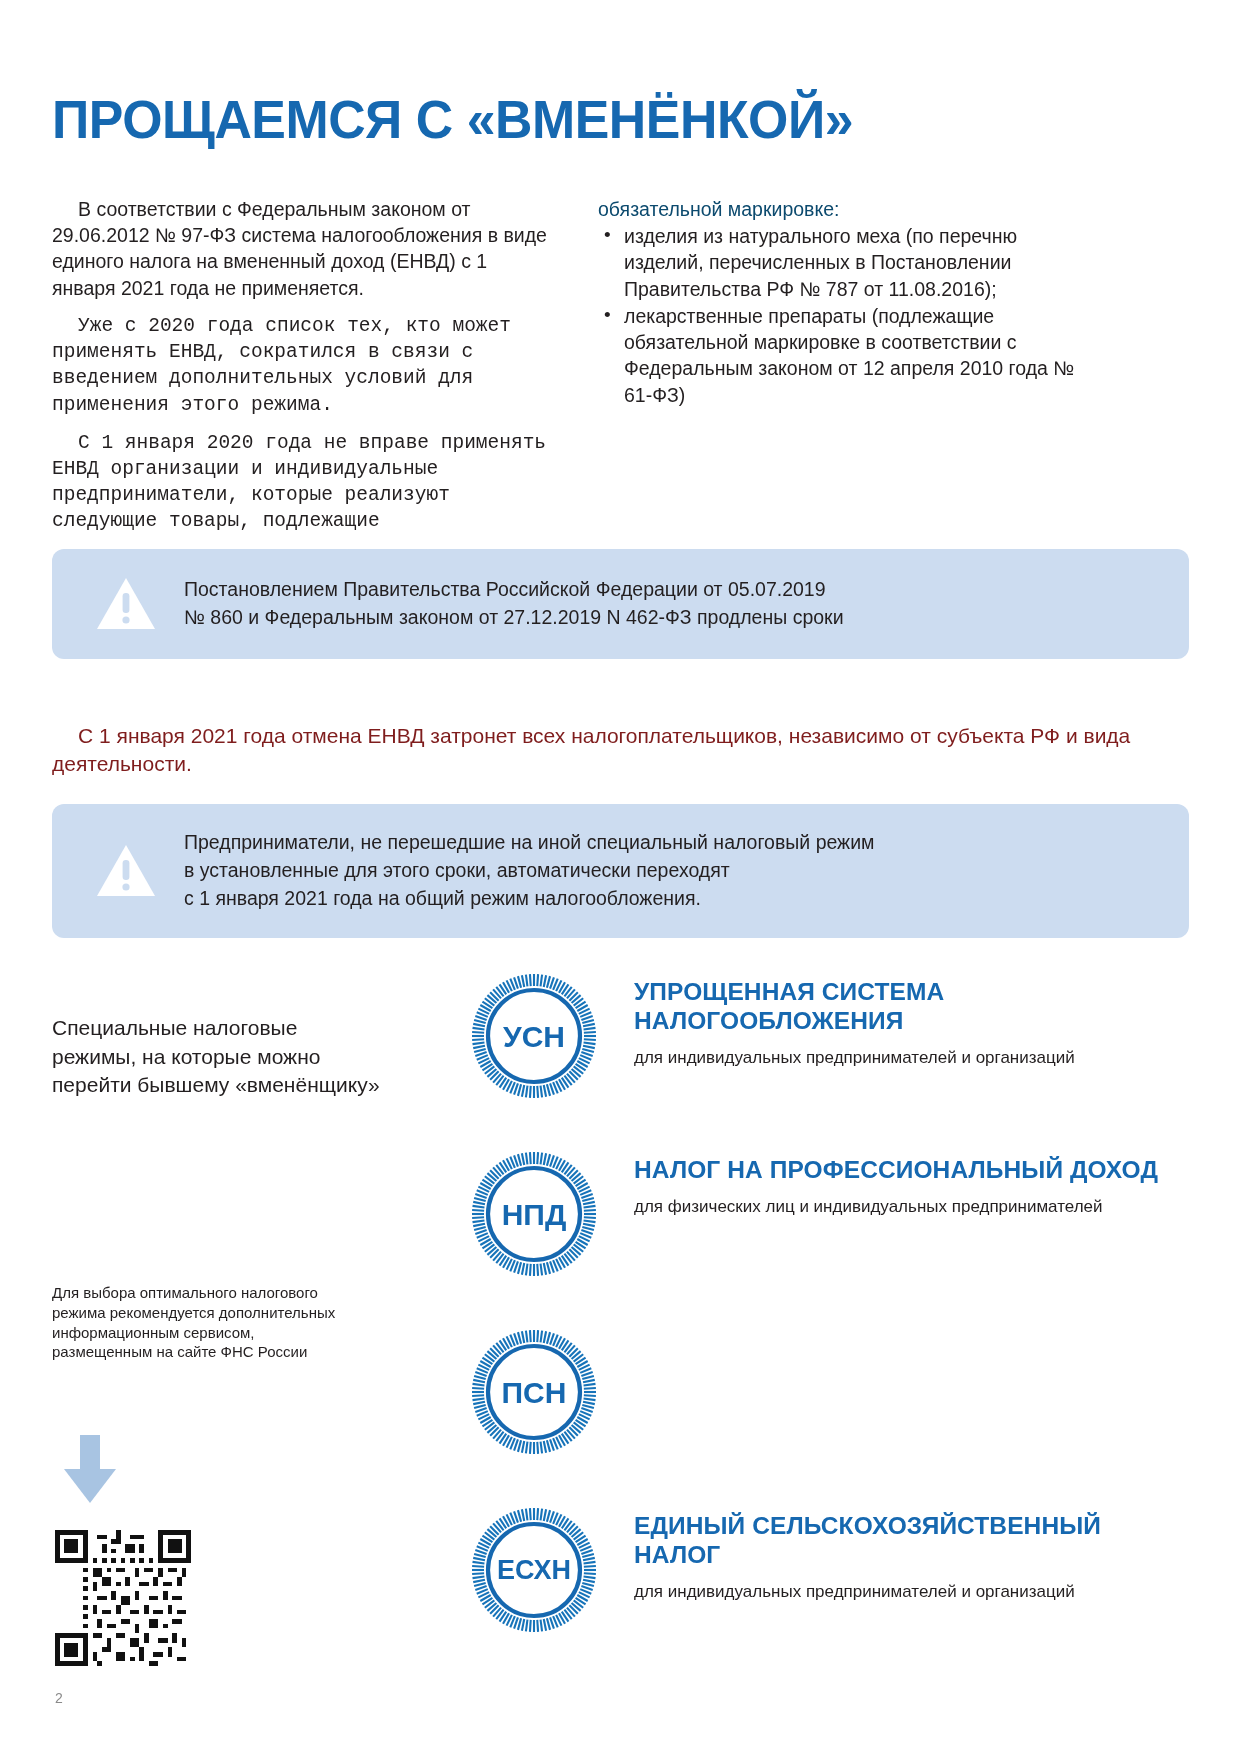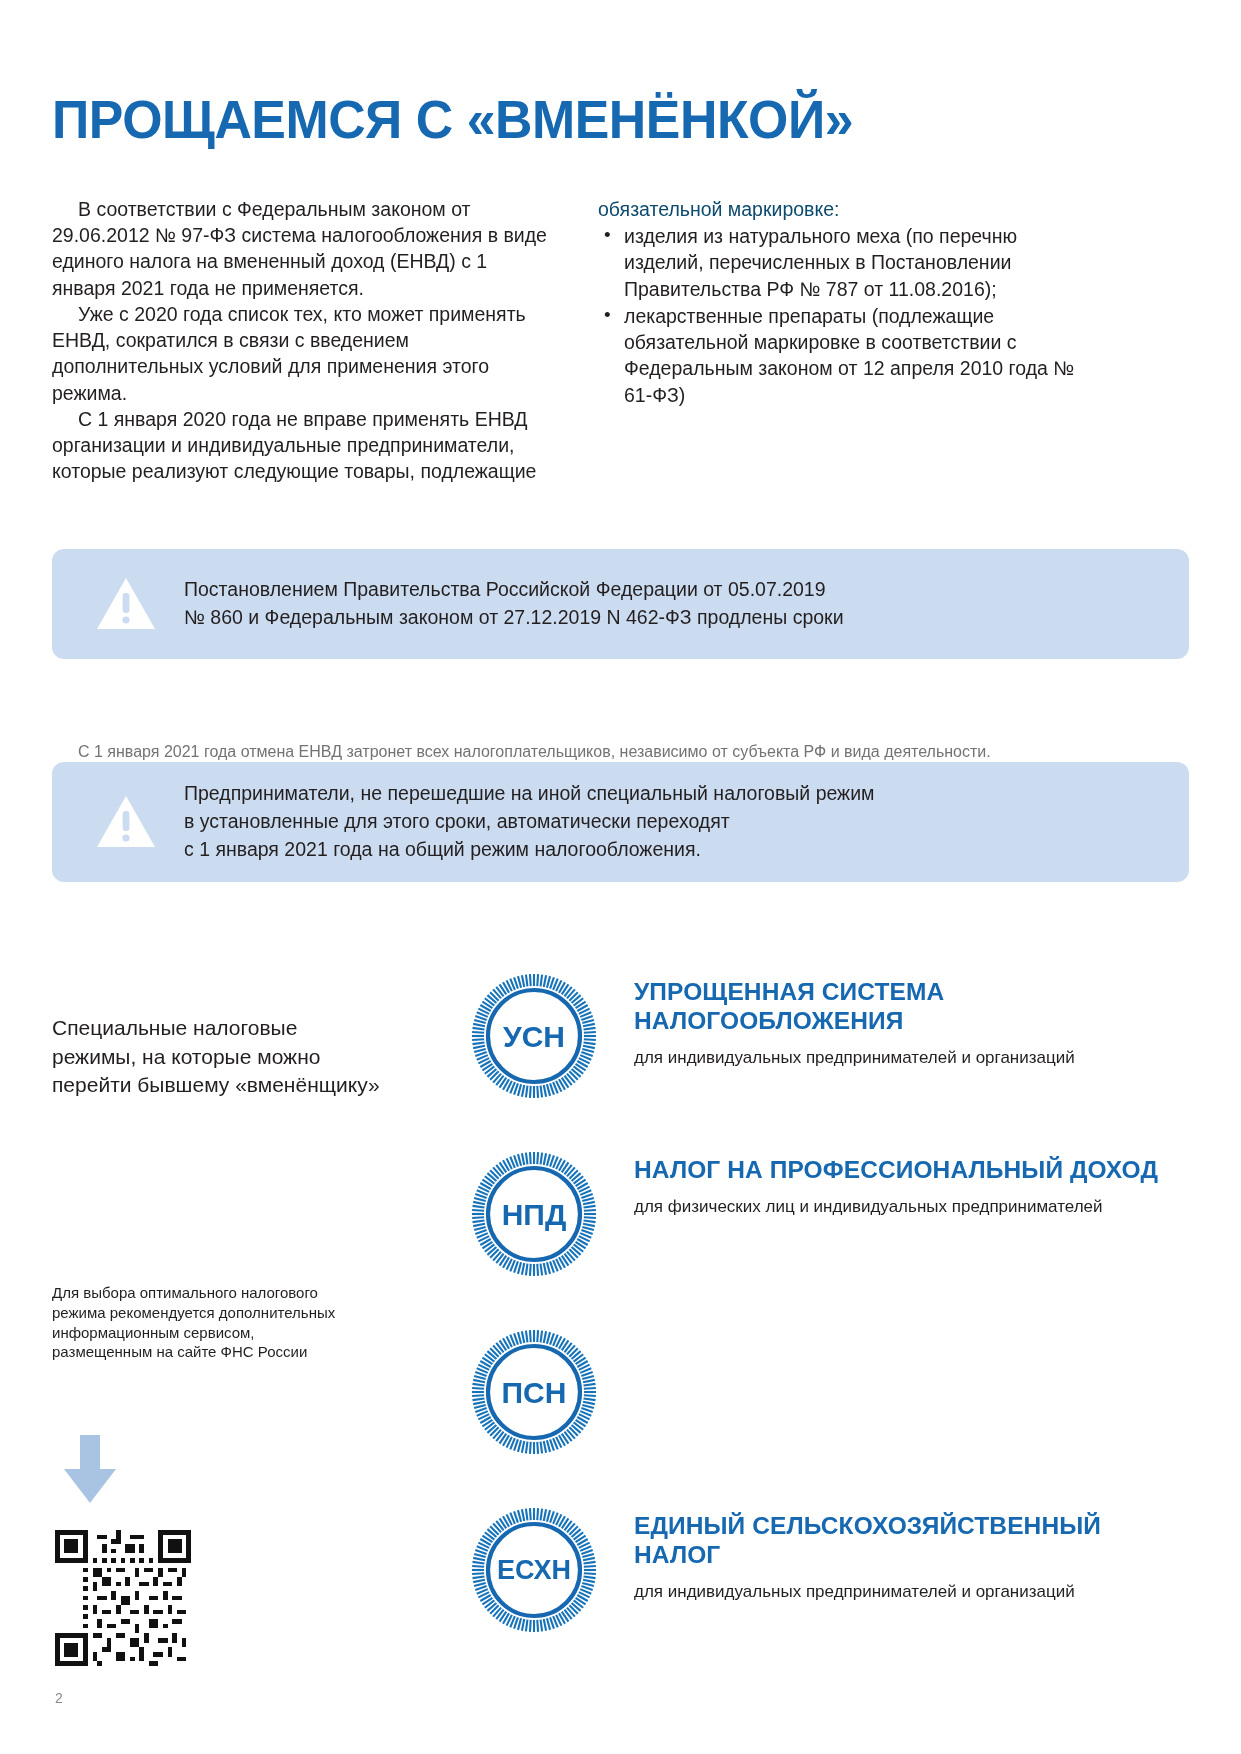--- a/index.html
+++ b/index.html
@@ -50,21 +50,21 @@
   }
   .intro-col { width: 500px; }
 
   .intro-col p {
     font-size: 19.5px;
     line-height: 1.345;
     color: #231f20;
     text-indent: 26px;
     margin-bottom: 0;
   }
-  .intro-col p + p { margin-top: 0; }
+  .intro-col p + p { margin-top: 12px; font-family: Liberation Mono, monospace; }
 
   .lead-line {
     font-size: 19.5px;
     line-height: 1.345;
     color: #0c4a6e;
   }
 
   ul.marks {
     list-style: none;
     margin: 0;
@@ -107,33 +107,32 @@
   }
   .callout .callout-text {
     font-size: 19.5px;
     line-height: 1.43;
     color: #231f20;
     padding-left: 14px;
   }
   .callout .callout-text div { white-space: nowrap; }
 
   #callout-1 { top: 549px; height: 110px; }
-  #callout-2 { top: 762px; height: 120px; }
+  #callout-2 { top: 804px; height: 134px; }
 
   
   .mid-para {
     position: absolute;
     left: 52px;
     top: 722px;
     width: 1140px;
-    font-size: 16px;
+    font-size: 21px;
     line-height: 1.345;
-    color: #737373;
+    color: #7f1d1d;
     text-indent: 26px;
-    margin-top: 19px;
   }
 
   
   .regimes-intro {
     position: absolute;
     left: 52px;
     top: 978px;
     width: 330px;
     font-size: 21px;
     line-height: 1.36;

